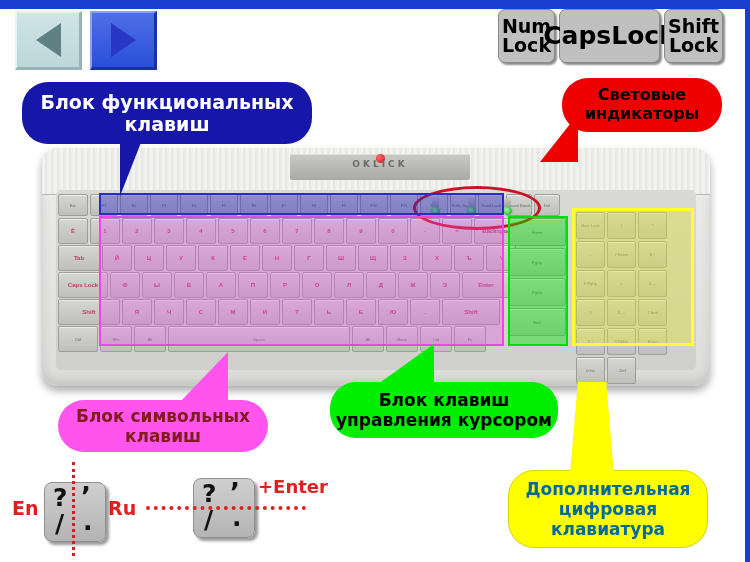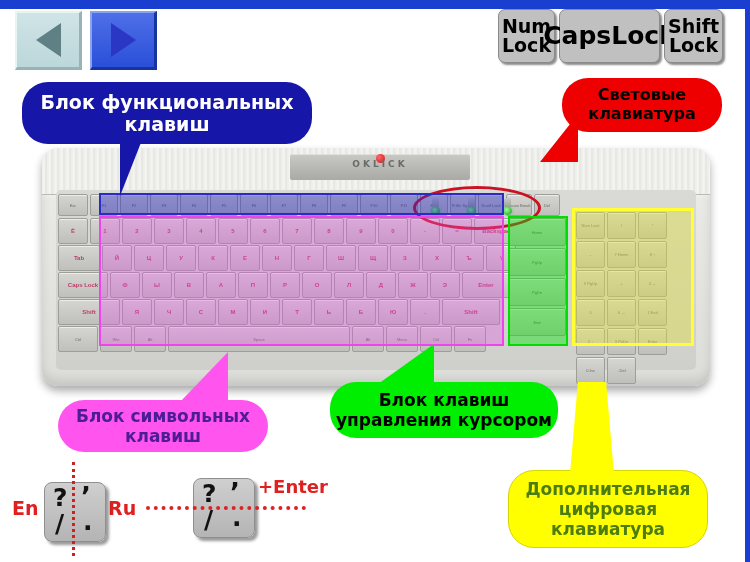--- a/index.html
+++ b/index.html
@@ -146,31 +146,31 @@
   #co-fn .bub{width:290px;height:62px;background:#1616a8;color:#ffffff;font-size:19px;}
   #co-fn .tail{left:98px;top:58px;border-left:22px solid #1616a8;border-right:22px solid transparent;border-bottom:56px solid transparent;border-top:0;}
 
   
   #co-led{left:562px;top:78px;}
   #co-led .bub{width:160px;height:54px;background:#ee0000;color:#000000;font-size:16px;}
   #co-led .tail{left:-22px;top:36px;border-right:38px solid #ee0000;border-bottom:0 solid transparent;border-top:48px solid transparent;border-left:0;}
 
   
   #co-sym{left:58px;top:400px;}
-  #co-sym .bub{width:210px;height:52px;background:#ff55ee;color:#4c1d95;font-size:17px;}
+  #co-sym .bub{width:210px;height:52px;background:#ff55ee;color:#7f1d1d;font-size:17px;}
   #co-sym .tail2{position:absolute;left:122px;top:-48px;width:48px;height:50px;background:#ff55ee;clip-path:polygon(0 100%,100% 0,100% 100%);}
 
   
   #co-cur{left:330px;top:382px;}
   #co-cur .bub{width:228px;height:56px;background:#00ee00;color:#000000;font-size:17px;}
   #co-cur .tail{position:absolute;left:48px;top:-38px;width:56px;height:40px;background:#00ee00;clip-path:polygon(100% 0,100% 100%,0 100%);}
 
   
   #co-num{left:508px;top:470px;}
-  #co-num .bub{width:200px;height:78px;background:#ffff00;color:#4d7c0f;font-size:17px;border:1px solid #d6d600;}
+  #co-num .bub{width:200px;height:78px;background:#ffff00;color:#0369a1;font-size:17px;border:1px solid #d6d600;}
   #co-num .tail{position:absolute;left:62px;top:-88px;width:44px;height:92px;background:#ffff00;clip-path:polygon(18% 0,82% 0,100% 100%,0 100%);}
 
   
   .legendkey{
     position:absolute;width:60px;height:58px;border-radius:8px;
     background:linear-gradient(180deg,#cfcfcf,#b4b4b4);
     border:1px solid #8f8f8f;
     box-shadow:3px 3px 3px rgba(0,0,0,.4);
     z-index:25;
   }
@@ -363,21 +363,21 @@
   </div>
 </div>
 
 <div class="callout" id="co-fn">
   <div class="tail"></div>
   <div class="bub">Блок функциональных клавиш</div>
 </div>
 
 <div class="callout" id="co-led">
   <div class="tail"></div>
-  <div class="bub">Световые клавиатура</div>
+  <div class="bub">Световые индикаторы</div>
 </div>
 
 <div class="callout" id="co-sym">
   <div class="tail2"></div>
   <div class="bub">Блок символьных клавиш</div>
 </div>
 
 <div class="callout" id="co-cur">
   <div class="tail"></div>
   <div class="bub">Блок клавиш управления курсором</div>

